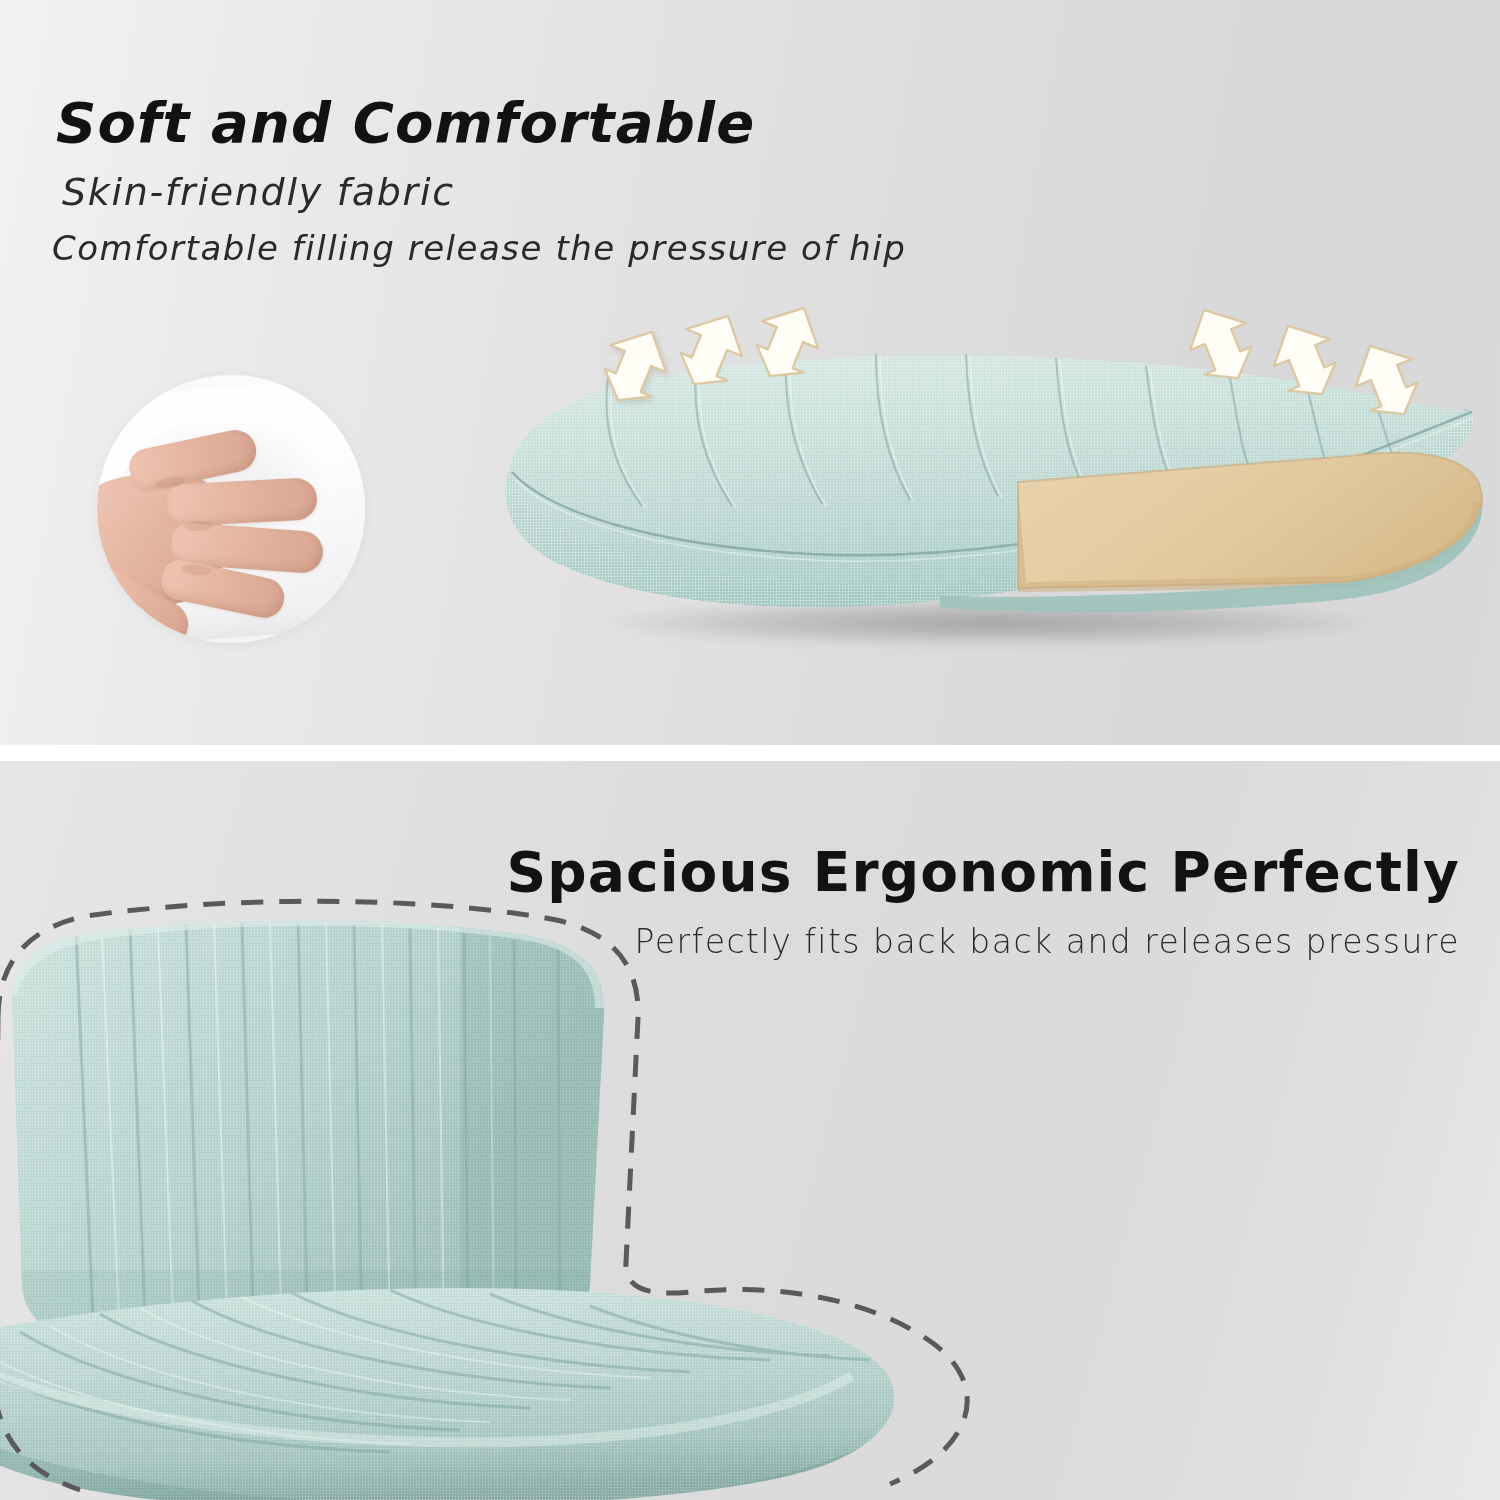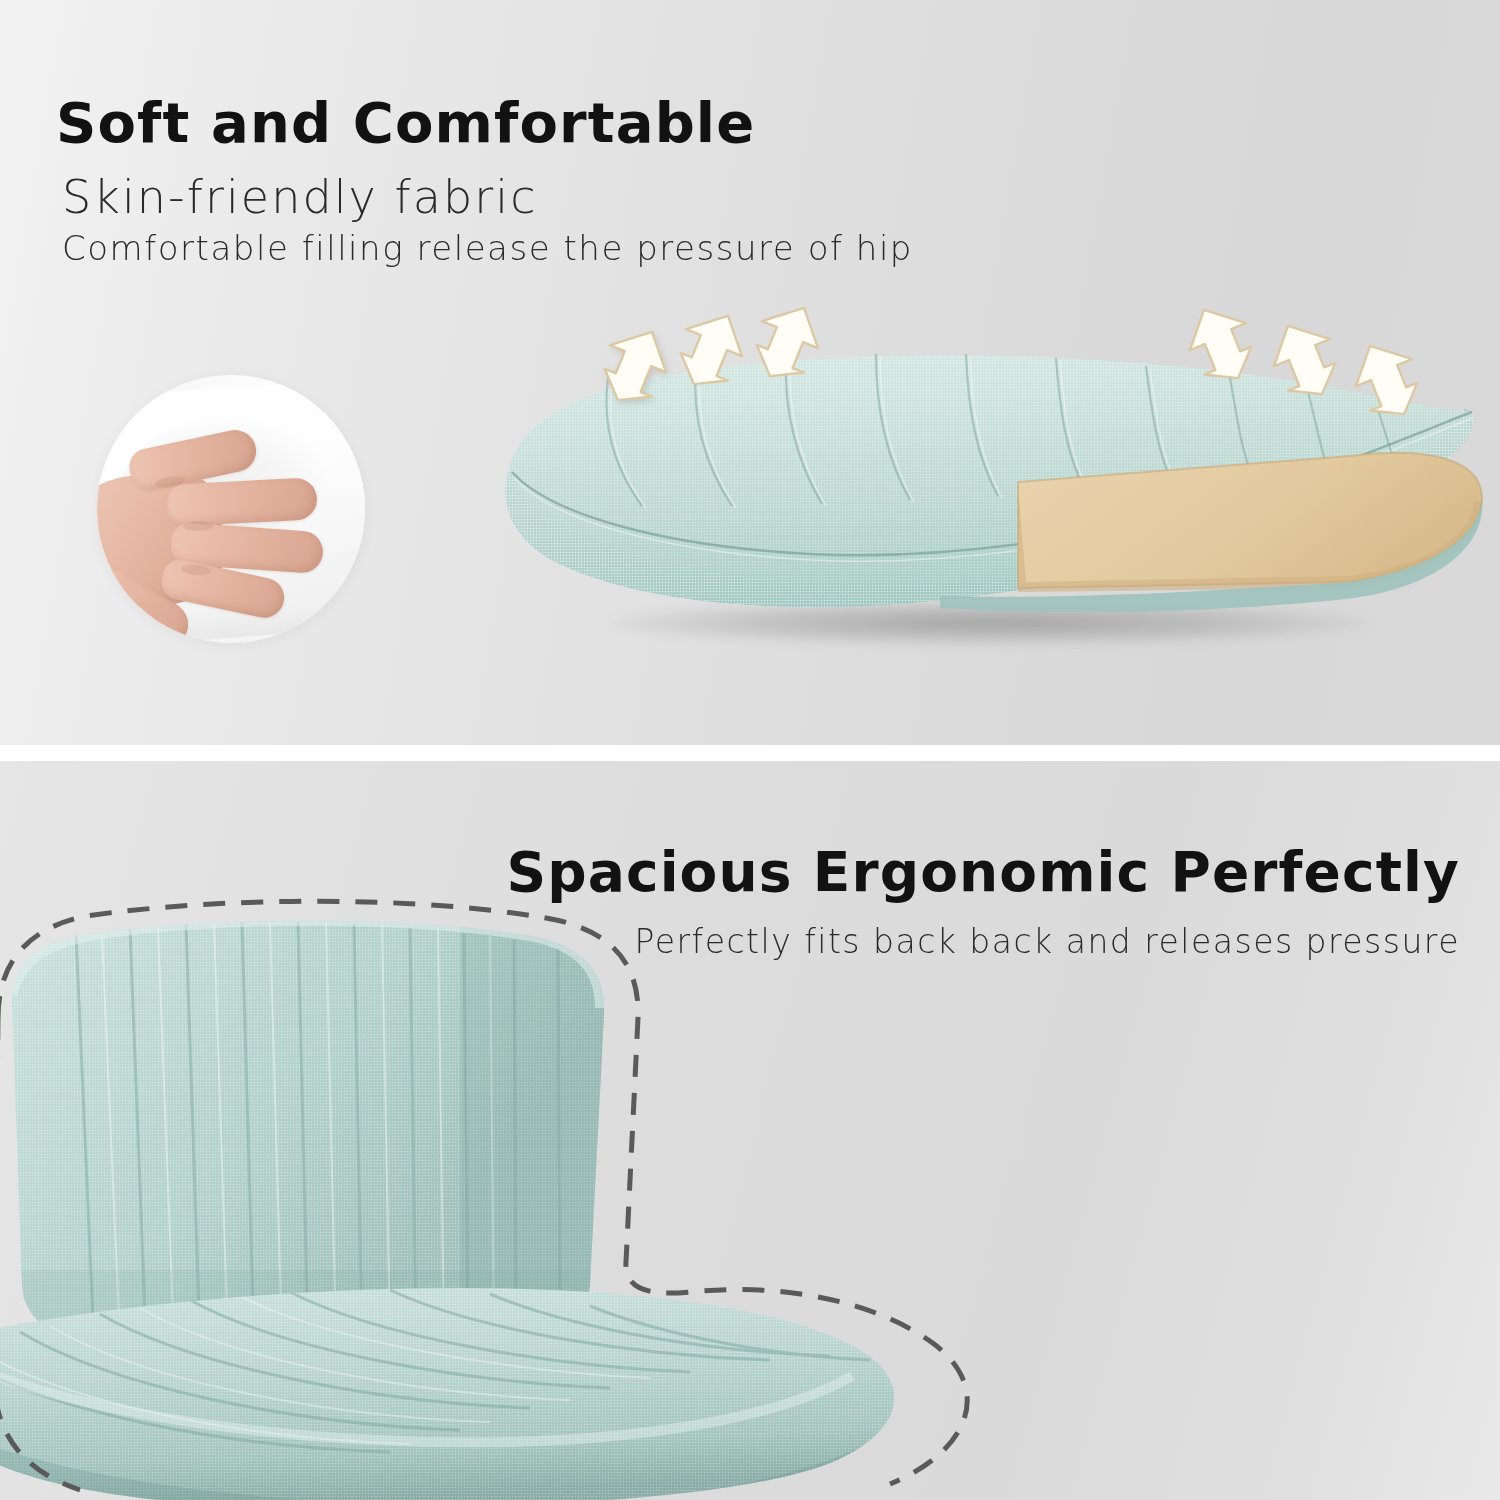--- a/index.html
+++ b/index.html
@@ -5,21 +5,21 @@
   html,body{margin:0;padding:0;}
   body{
     width:1500px;height:1500px;
     font-family:"DejaVu Sans", sans-serif;
     background:#ffffff;
     overflow:hidden;
   }
   .page{position:relative;width:1500px;height:1500px;overflow:hidden;}
 
   
-  .panel{position:absolute;left:0;width:1500px;overflow:hidden;}
+  .panel{position:absolute;left:0;width:1500px;overflow:hidden;font-style:italic;}
   .panel-top{top:0;height:745px;
     background:linear-gradient(100deg,#f2f2f2 0%,#eaeaea 18%,#e2e2e2 42%,#dcdcdc 62%,#d8d8d8 80%,#d9d9d9 100%);}
   .panel-gap{position:absolute;left:0;top:745px;width:1500px;height:16px;background:#ffffff;}
   .panel-bottom{top:761px;height:739px;
     background:linear-gradient(105deg,#e6e6e6 0%,#e1e1e1 20%,#dcdcdc 45%,#dadada 70%,#e0e0e0 88%,#e9e9e9 100%);}
 
   
   .headline{
     position:absolute;
     color:#121212;
@@ -30,22 +30,22 @@
   }
   .subline{
     position:absolute;
     color:#2a2a2a;
     font-weight:300;
     letter-spacing:0.045em;
     white-space:nowrap;
     font-family:"DejaVu Sans", sans-serif;
   }
   #t-head{left:56px;top:90px;font-size:56px;}
-  #t-sub1{left:62px;top:170px;font-size:46px;text-align:center;}
-  #t-sub2{left:62px;top:228px;font-size:34px;}
+  #t-sub1{left:62px;top:170px;font-size:38px;text-align:center;}
+  #t-sub2{left:52px;top:228px;font-size:34px;}
 
   #b-head{right:40px;top:840px;font-size:55px;text-align:right;}
   #b-sub{right:40px;top:922px;font-size:33px;}
 
   
   .hand-circle{
     position:absolute;left:97px;top:375px;width:268px;height:268px;
     border-radius:50%;
     background:
       radial-gradient(circle at 62% 40%, #ffffff 0%, #fbfbfb 45%, #f3f3f3 72%, #ededed 100%);

